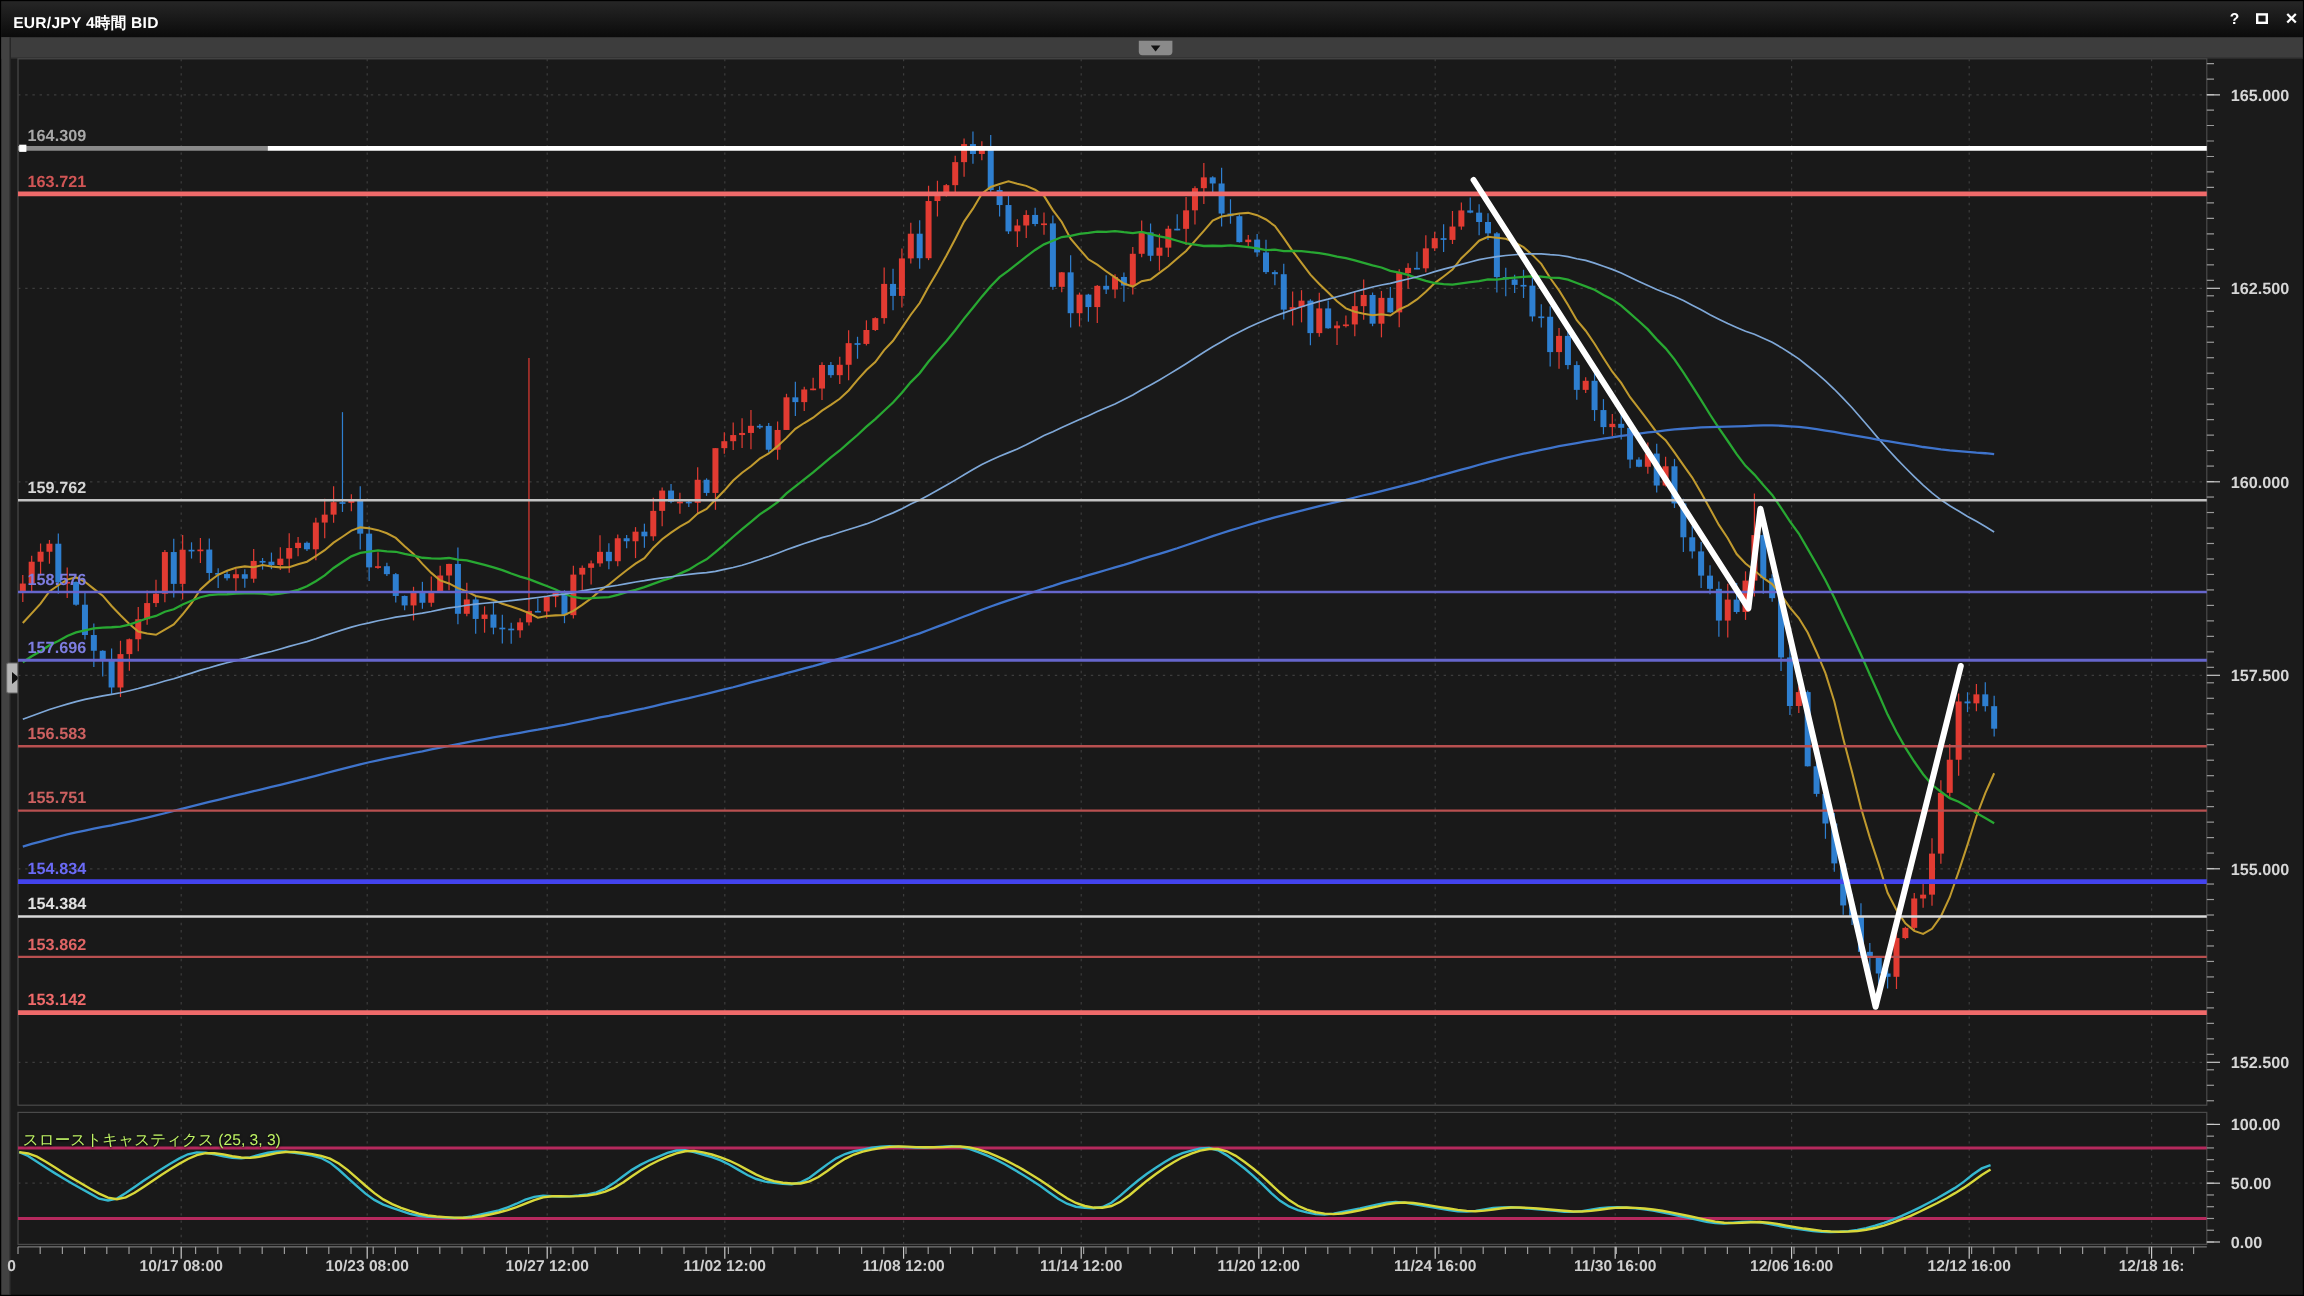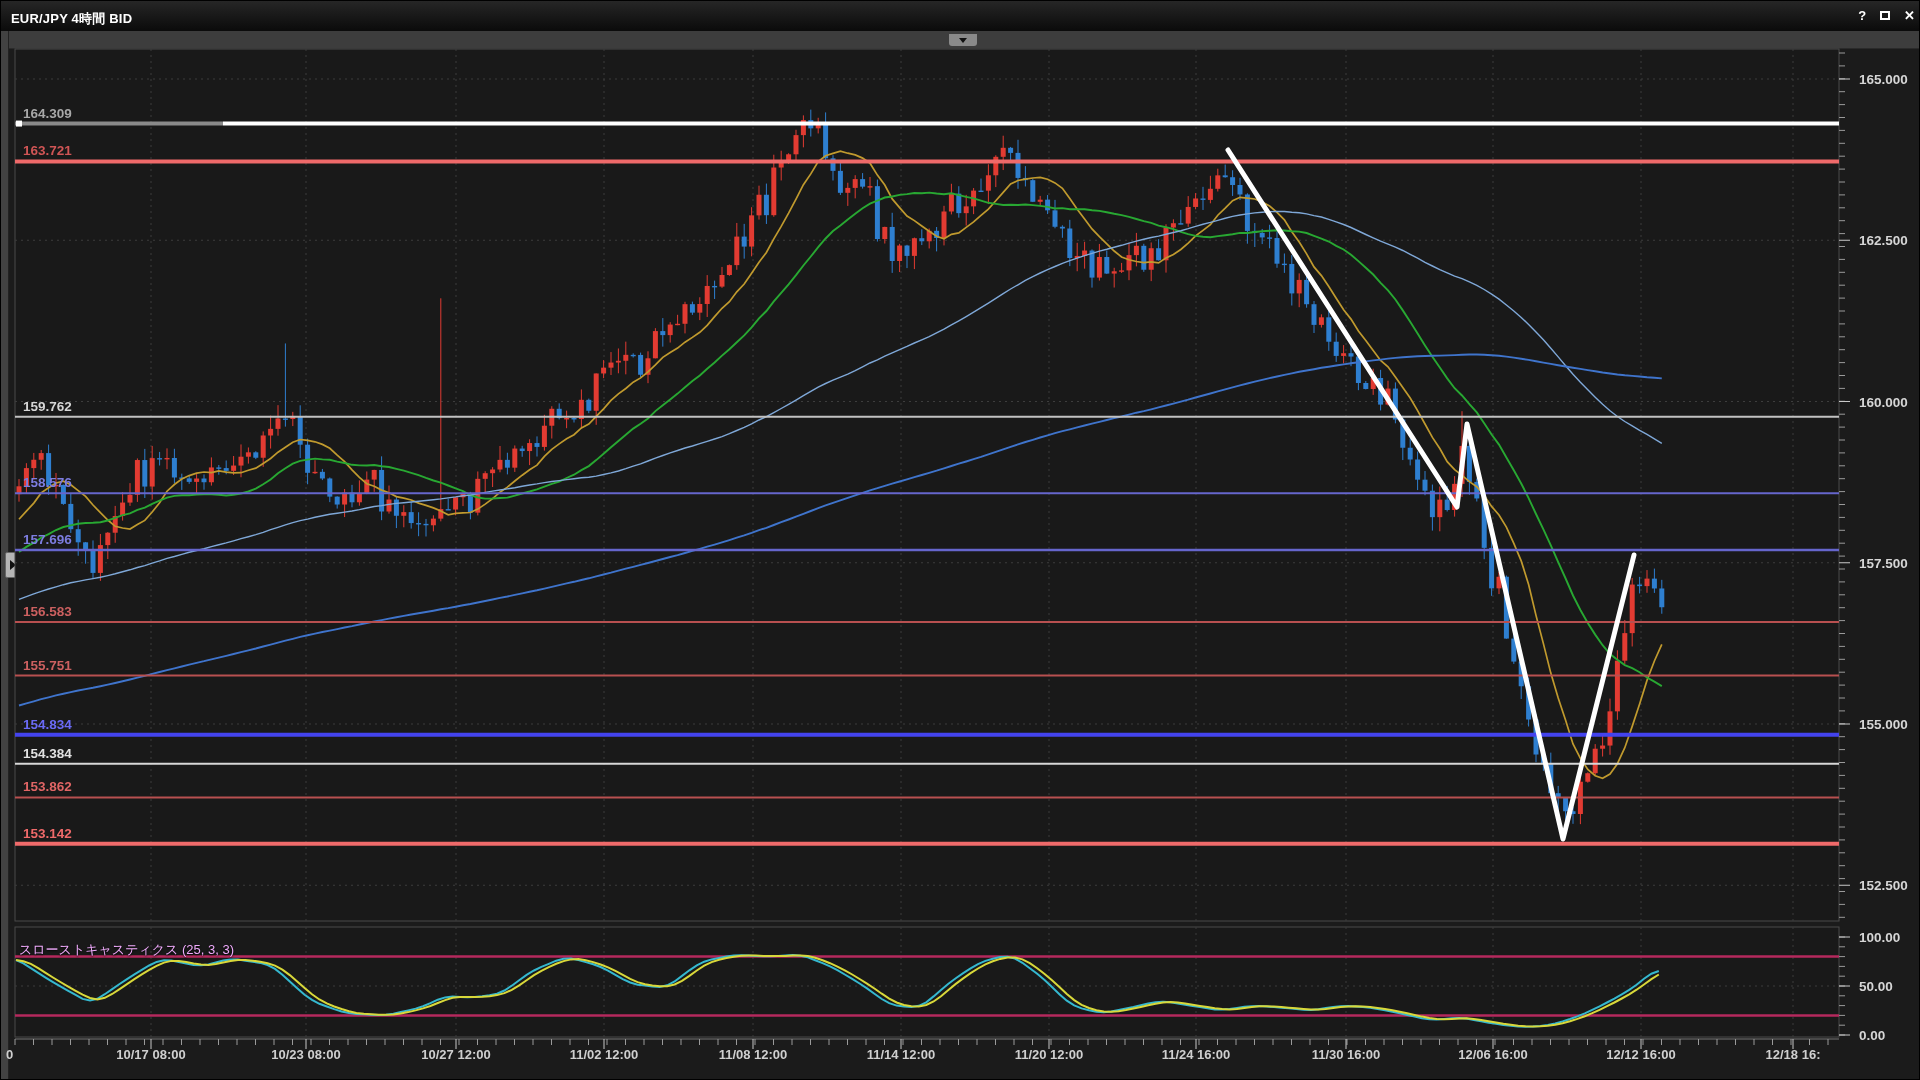--- a/index.html
+++ b/index.html
@@ -807,15 +807,15 @@
         <text x="1345" y="1058" fill="#cfcfcf" font-size="13" font-weight="bold" text-anchor="middle">11/30 16:00</text>
         <line x1="1492" y1="1038" x2="1492" y2="1048" stroke="#c9c9c9" stroke-width="1"></line>
         <text x="1492" y="1058" fill="#cfcfcf" font-size="13" font-weight="bold" text-anchor="middle">12/06 16:00</text>
         <line x1="1640" y1="1038" x2="1640" y2="1048" stroke="#c9c9c9" stroke-width="1"></line>
         <text x="1640" y="1058" fill="#cfcfcf" font-size="13" font-weight="bold" text-anchor="middle">12/12 16:00</text>
         <line x1="1792" y1="1038" x2="1792" y2="1048" stroke="#c9c9c9" stroke-width="1"></line>
         <text x="1792" y="1058" fill="#cfcfcf" font-size="13" font-weight="bold" text-anchor="middle">12/18 16:</text>
       </g>
     </svg>
 
-  <div class="stoch-legend" id="stochLegend" style="color: #f0abfc;">スローストキャスティクス (25, 3, 3)</div>
+  <div class="stoch-legend" id="stochLegend" style="color: #bef264;">スローストキャスティクス (25, 3, 3)</div>
 
 </div>
 
 </body></html>

